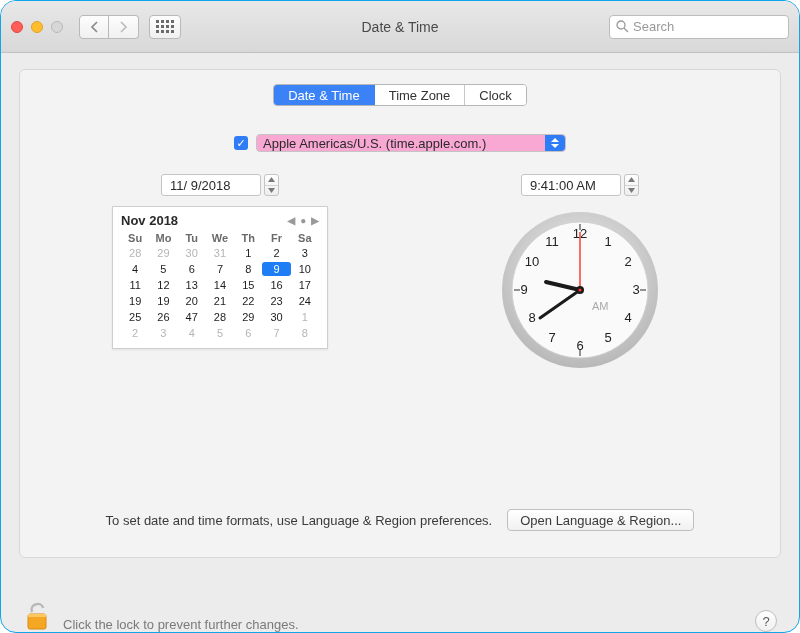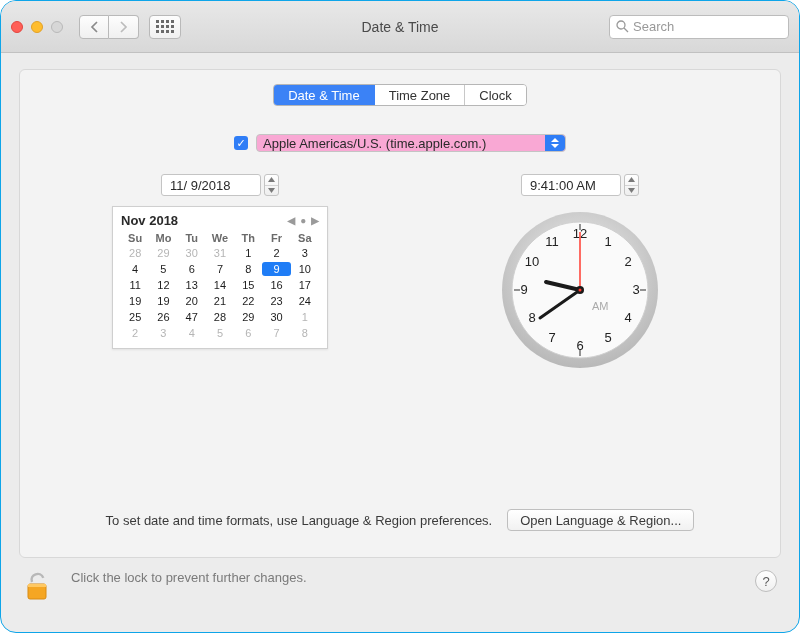--- a/index.html
+++ b/index.html
@@ -71,21 +71,21 @@
   .cal-nav{display:flex;gap:5px;color:#9a9a9a;font-size:10px;align-items:center;}
   .cal-grid{display:grid;grid-template-columns:repeat(7,1fr);text-align:center;font-size:11px;margin-top:4px;gap:2px 0;}
   .cal-grid .dh{color:#6a6a6a;font-weight:600;}
   .cal-grid .d{color:#1d1d1d;padding:1px 0;}
   .cal-grid .d.dim{color:#b5b5b5;}
   .cal-grid .d.sel{background:#1f7df6;color:#fff;border-radius:3px;}
   .clock{margin-top:14px;width:160px;height:160px;position:relative;}
   .clock svg{width:100%;height:100%;}
   .footer-line{position:absolute;bottom:26px;left:0;right:0;display:flex;align-items:center;justify-content:center;gap:15px;font-size:13px;color:#3a3a3a;}
   .btn{height:22px;padding:0 12px;border:1px solid #bfbfbf;border-radius:4px;background:linear-gradient(#fff,#f1f1f1);display:flex;align-items:center;font-size:13px;}
-  .bottombar{position:absolute;left:0;right:0;bottom:0;height:62px;display:flex;align-items:flex-start;padding:0 22px;color:#7a7a7a;font-size:13px;gap:8px;}
+  .bottombar{position:absolute;left:0;right:0;bottom:0;height:62px;display:flex;align-items:flex-end;padding:0 22px;color:#7a7a7a;font-size:13px;}
   .lock-icon{width:28px;height:32px;margin-right:12px;position:relative;}
   .helpbtn{margin-left:auto;width:22px;height:22px;border-radius:50%;border:1px solid #bdbdbd;background:linear-gradient(#fff,#f0f0f0);display:flex;align-items:center;justify-content:center;color:#5a5a5a;font-size:13px;}
 </style>
 </head>
 <body>
 
 <div class="window">
   <div class="titlebar">
     <div class="traffic">
       <div class="tl red"></div>

